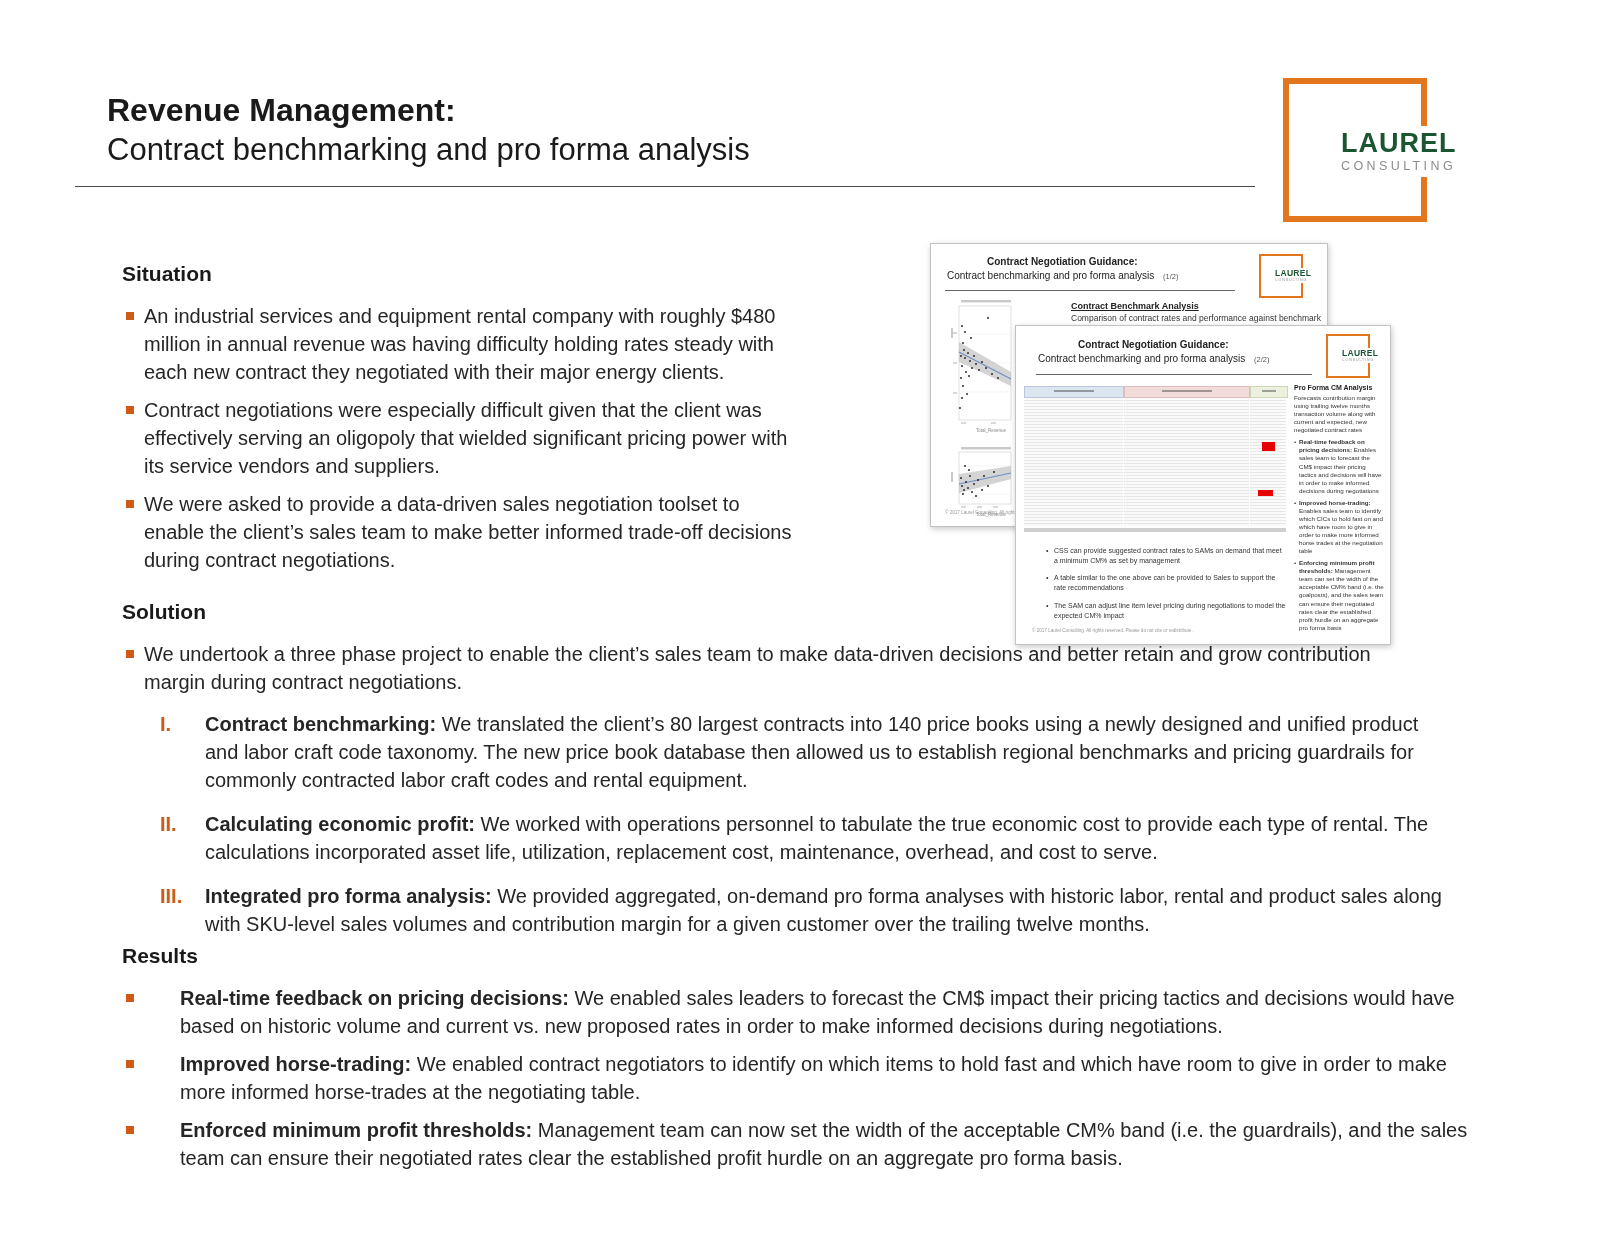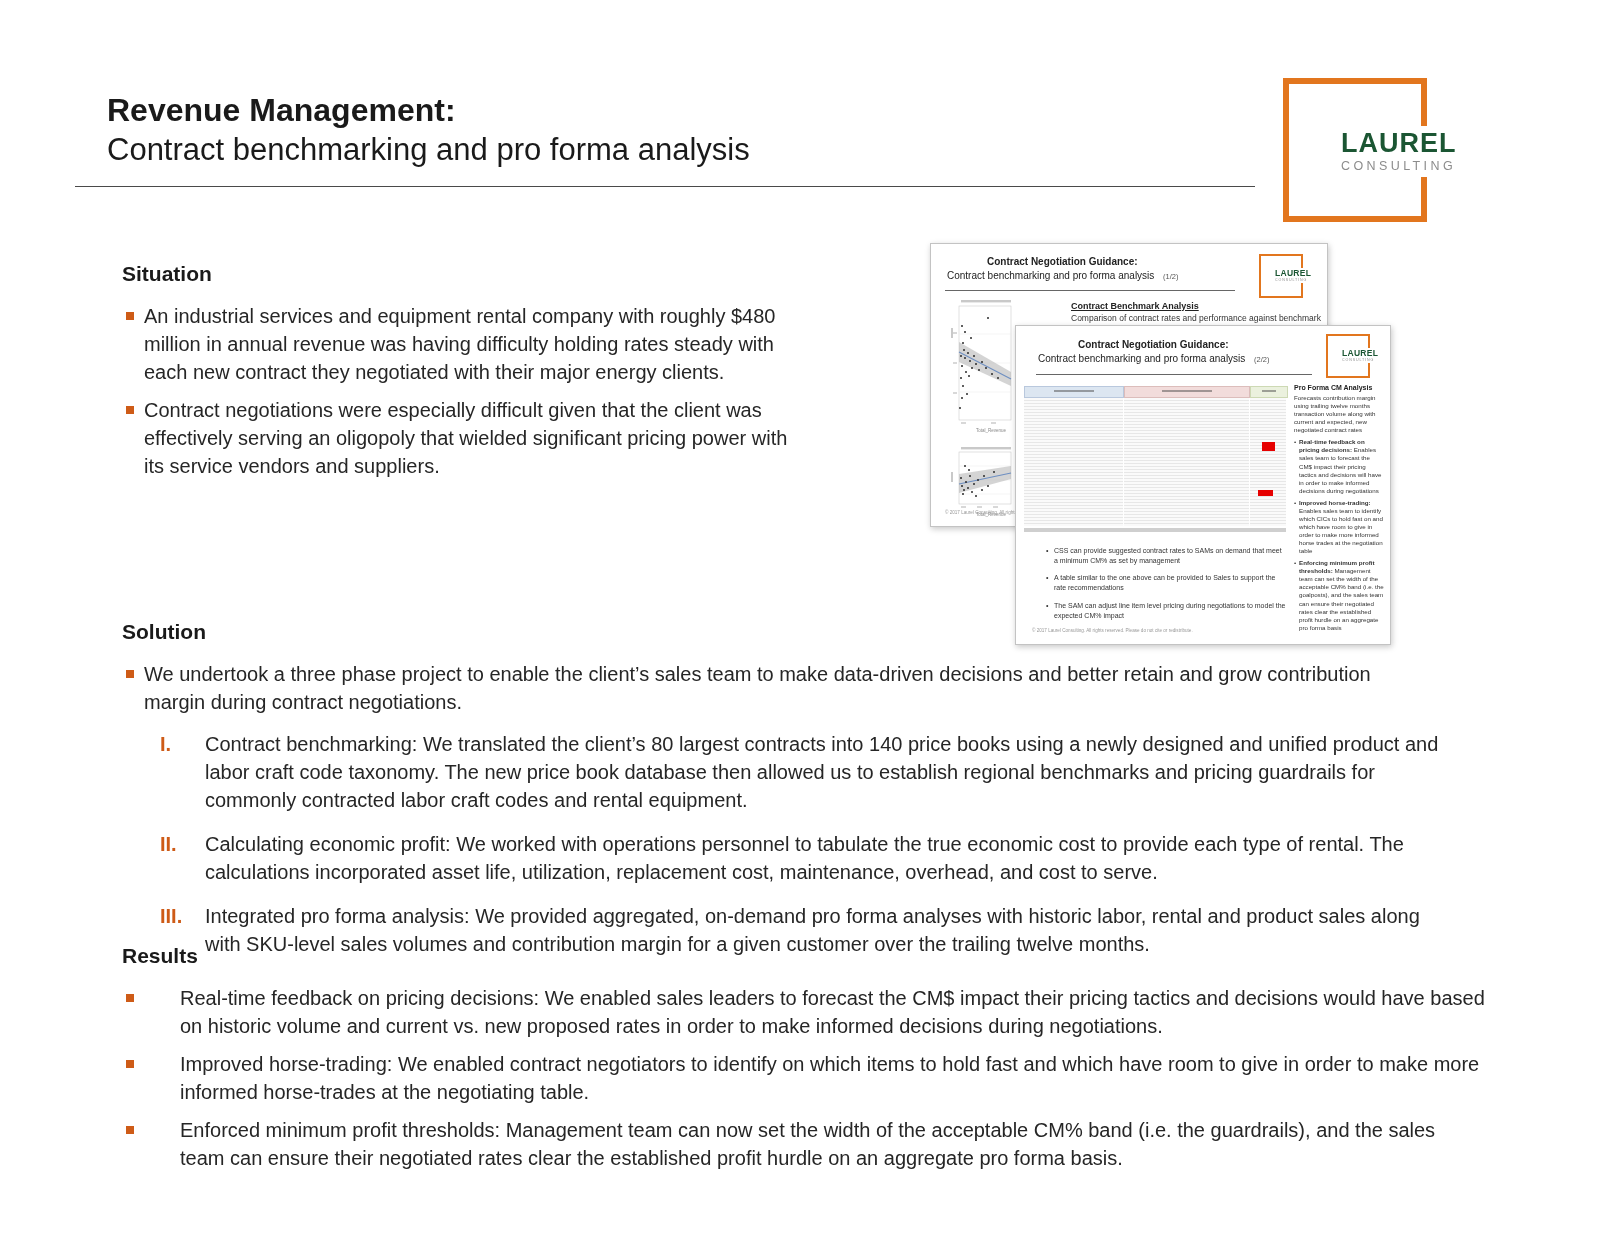--- a/index.html
+++ b/index.html
@@ -15,30 +15,30 @@
   
   .logo{position:absolute;left:1283px;top:78px;width:210px;height:146px;}
   .logo .frame{position:absolute;left:0;top:0;width:132px;height:132px;border:6px solid #E2761E;}
   .logo .ltext{position:absolute;left:52px;top:48px;background:#fff;padding:4px 2px 4px 6px;line-height:1;}
   .logo .laurel{font-size:27px;font-weight:bold;letter-spacing:1px;color:#1B5633;}
   .logo .consulting{font-size:12.5px;letter-spacing:3.4px;color:#8C8C8C;margin-top:3px;}
 
   
   .sec{position:absolute;left:122px;}
   #sec-situation{top:262px;width:740px;}
-  #sec-solution{top:620px;width:1380px;}
+  #sec-solution{top:600px;width:1380px;}
   #sec-results{top:944px;width:1380px;}
   .sec h2{font-size:21px;font-weight:bold;margin:0 0 16px 0;color:#1a1a1a;}
   .brow{display:flex;margin:0 0 10px 0;}
   .sq{flex:0 0 8px;width:8px;height:8px;background:#CE5B17;margin:10px 10px 0 4px;}
   .btext{font-size:20px;line-height:28px;color:#262626;}
   #sec-situation .btext{max-width:655px;}
   #sec-solution .btext{max-width:1250px;}
   #sec-results .btext{max-width:1305px;margin-left:36px;}
-  .lead{font-weight:normal;}
+  .lead{font-weight:bold;}
   .numlist{margin-left:38px;margin-top:14px;}
   .numrow{display:flex;margin-bottom:16px;}
   .num{flex:0 0 45px;font-weight:bold;color:#CE5B17;font-size:20px;line-height:28px;}
   .ntext{font-size:20px;line-height:28px;max-width:1250px;}
 
   
   .thumb{position:absolute;background:#fff;border:1px solid #c3c3c3;box-shadow:1px 2px 6px rgba(0,0,0,.22);}
   .th-bold{position:absolute;font-weight:bold;font-size:10px;color:#222;margin-left:40px;}
   .th-reg{position:absolute;font-size:10px;color:#222;}
   .th-page{font-size:7.5px;color:#555;padding-left:6px;}
@@ -107,20 +107,24 @@
 
   <div class="sec" id="sec-situation">
     <h2>Situation</h2>
     <div class="brow">
       <span class="sq"></span>
       <div class="btext">An industrial services and equipment rental company with roughly $480 million in annual revenue was having difficulty holding rates steady with each new contract they negotiated with their major energy clients.</div>
     </div>
     <div class="brow">
       <span class="sq"></span>
       <div class="btext">Contract negotiations were especially difficult given that the client was effectively serving an oligopoly that wielded significant pricing power with its service vendors and suppliers.</div>
+    </div>
+    <div class="brow">
+      <span class="sq"></span>
+      <div class="btext">We were asked to provide a data-driven sales negotiation toolset to enable the client’s sales team to make better informed trade-off decisions during contract negotiations.</div>
     </div>
   </div>
 
   <div class="sec" id="sec-solution">
     <h2>Solution</h2>
     <div class="brow">
       <span class="sq"></span>
       <div class="btext">We undertook a three phase project to enable the client’s sales team to make data-driven decisions and better retain and grow contribution margin during contract negotiations.</div>
     </div>
     <div class="numlist">

